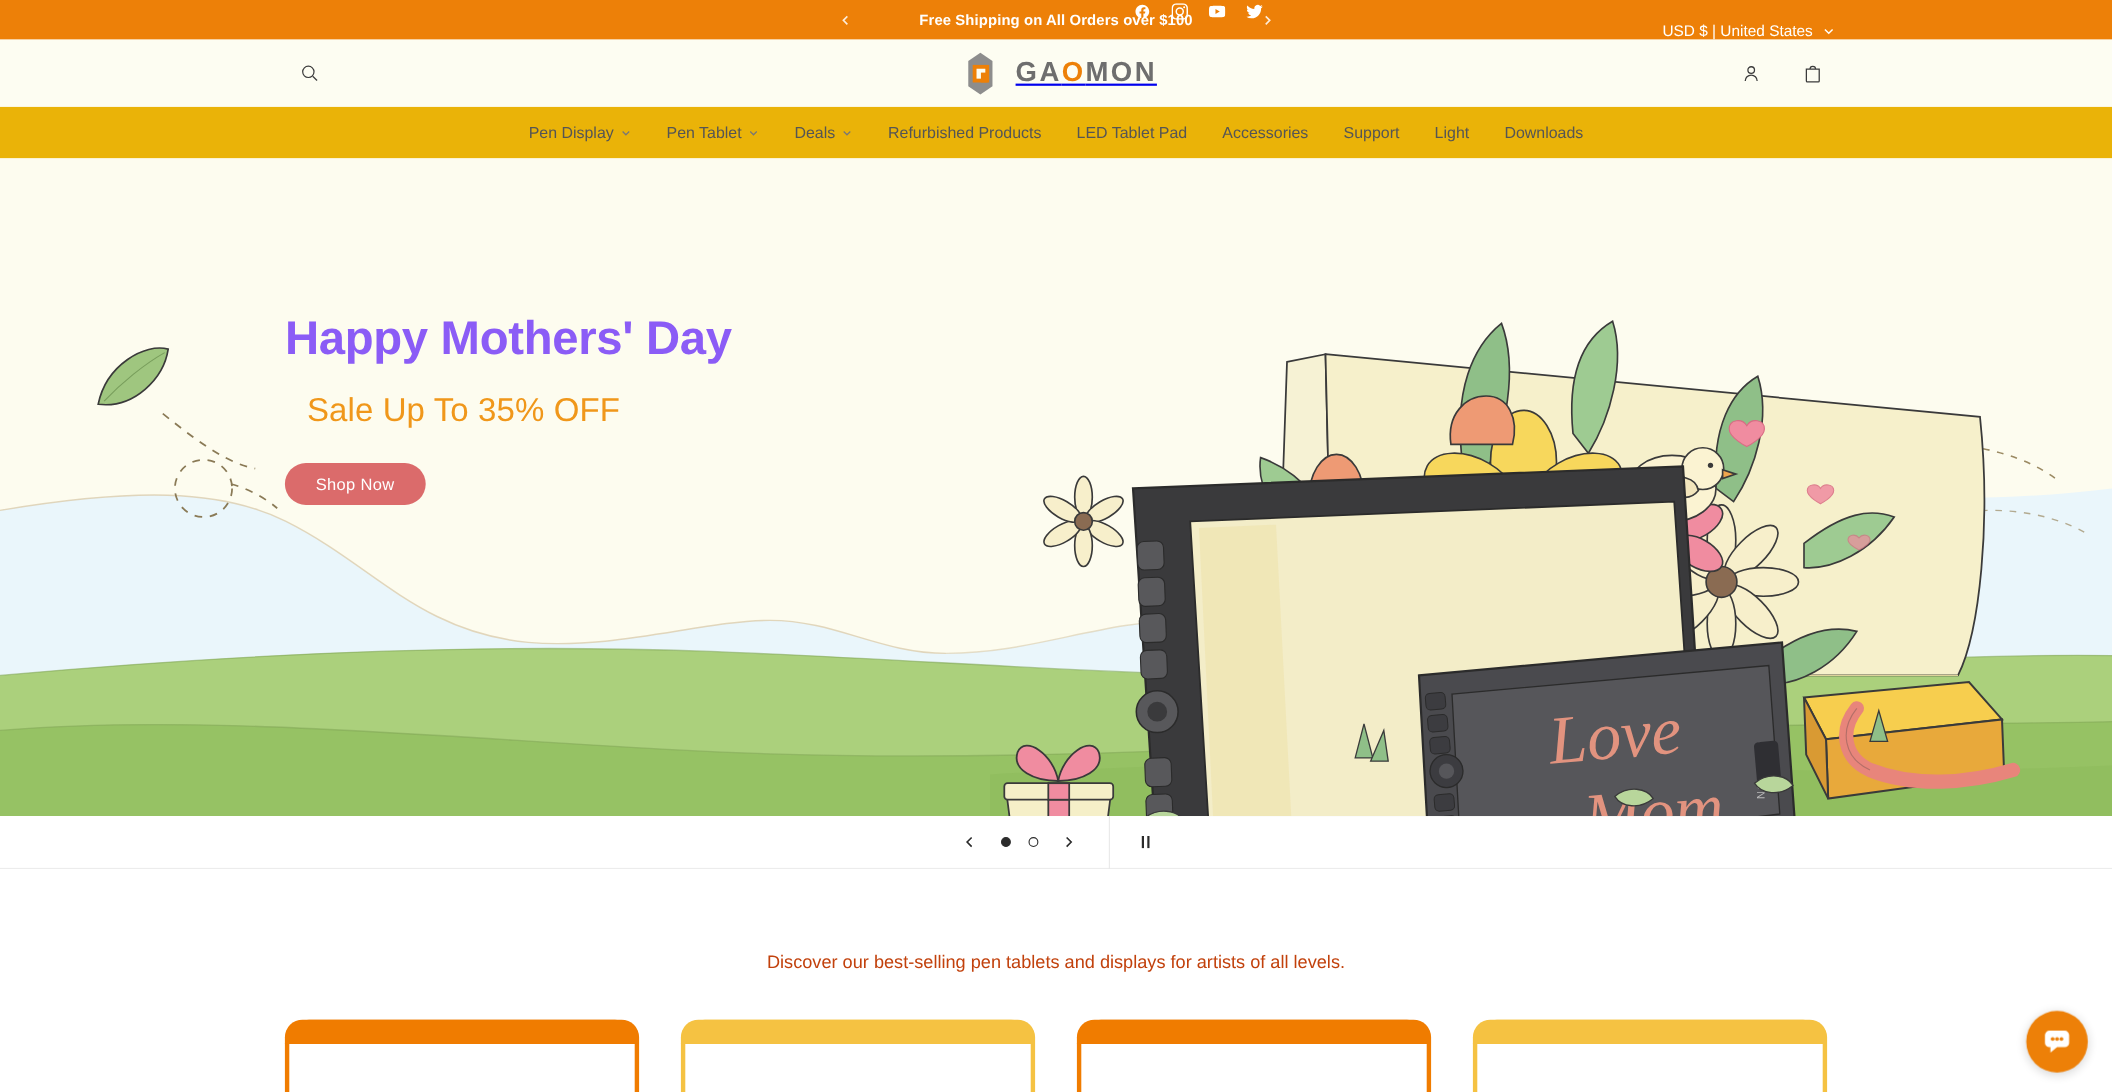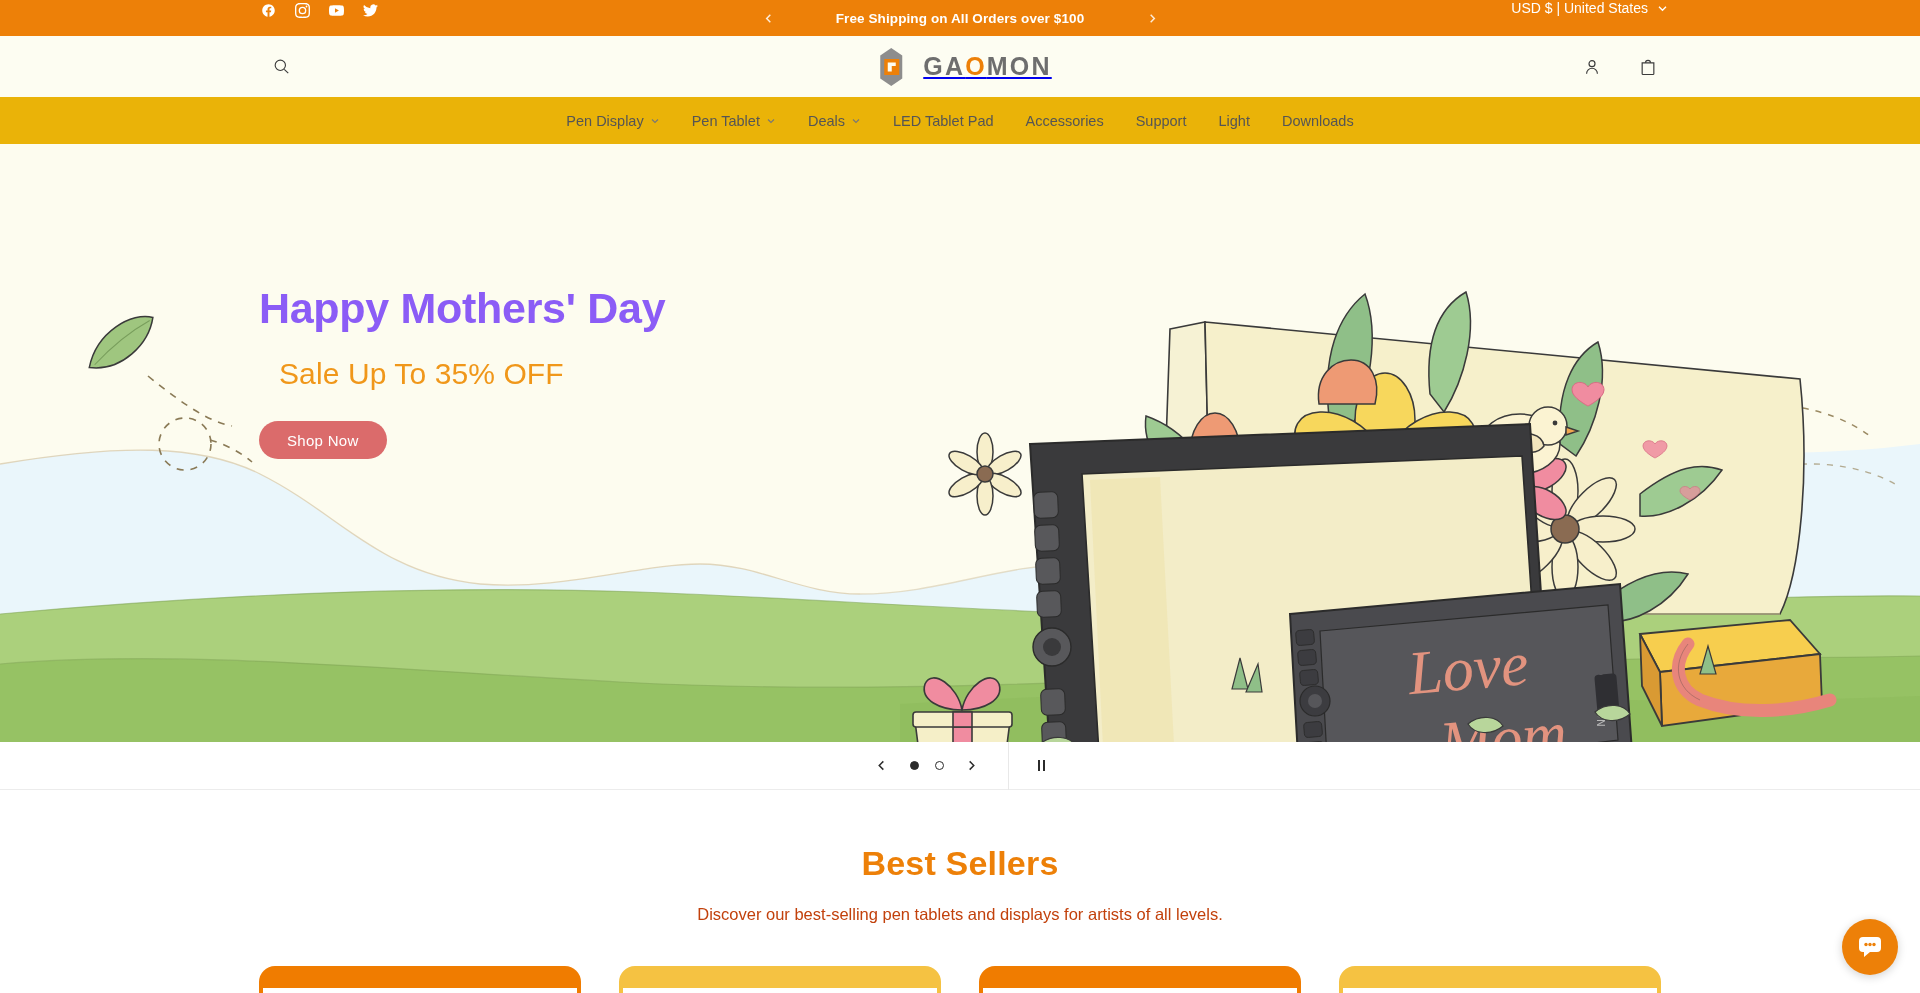--- a/index.html
+++ b/index.html
@@ -7,21 +7,21 @@
   html,body { width:1920px; height:993px; overflow:hidden; }
   body {
     font-family:"Liberation Sans", sans-serif;
     background:#ffffff;
     -webkit-font-smoothing:antialiased;
   }
 
   
   .announce {
     height:36px; background:#ED8008; color:#fff;
-    display:flex; align-items:flex-start; position:relative;
+    display:flex; align-items:center; position:relative;flex-direction:column;
   }
   .social { display:flex; align-items:center; gap:14px; margin-left:258px; }
   .social a { display:flex; width:20px; height:20px; align-items:center; justify-content:center; color:#fff; }
   .social svg { width:15px; height:15px; fill:#fff; display:block; }
 
   .announce-center {
     position:absolute; left:50%; transform:translateX(-50%);
     display:flex; align-items:center; gap:0;
   }
   .ann-arrow {
@@ -239,20 +239,23 @@
     <span>Pen Tablet</span>
     <svg viewBox="0 0 12 8">
         <polyline points="2,2 6,6 10,2"></polyline>
       </svg>
   </div>
   <div class="nav-item">
     <span>Deals</span>
     <svg viewBox="0 0 12 8">
         <polyline points="2,2 6,6 10,2"></polyline>
       </svg>
+  </div>
+  <div class="nav-item">
+    <span>Refurbished Products</span>
   </div>
   <div class="nav-item">
     <span>LED Tablet Pad</span>
   </div>
   <div class="nav-item">
     <span>Accessories</span>
   </div>
   <div class="nav-item">
     <span>Support</span>
   </div>
@@ -556,21 +559,20 @@
   </div>
   <div class="car-div"></div>
   <button class="pause-btn" title="Pause slideshow">
     <i></i>
     <i></i>
   </button>
 </div>
 
 <section class="best">
   <div class="blob"></div>
-  <h2 class="best-title">Best Sellers</h2>
   <p class="best-sub">Discover our best-selling pen tablets and displays for artists of all levels.</p>
   <div class="cards">
     <div class="card orange">
         <div class="card-top"></div>
       </div>
     <div class="card yellow">
         <div class="card-top"></div>
       </div>
     <div class="card orange">
         <div class="card-top"></div>

